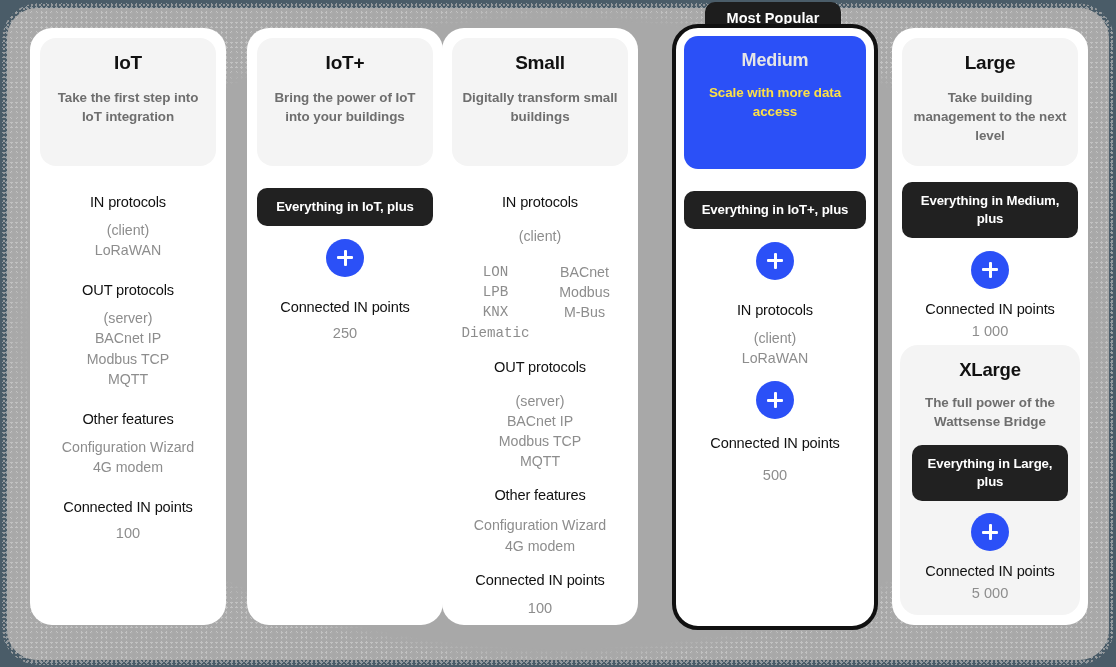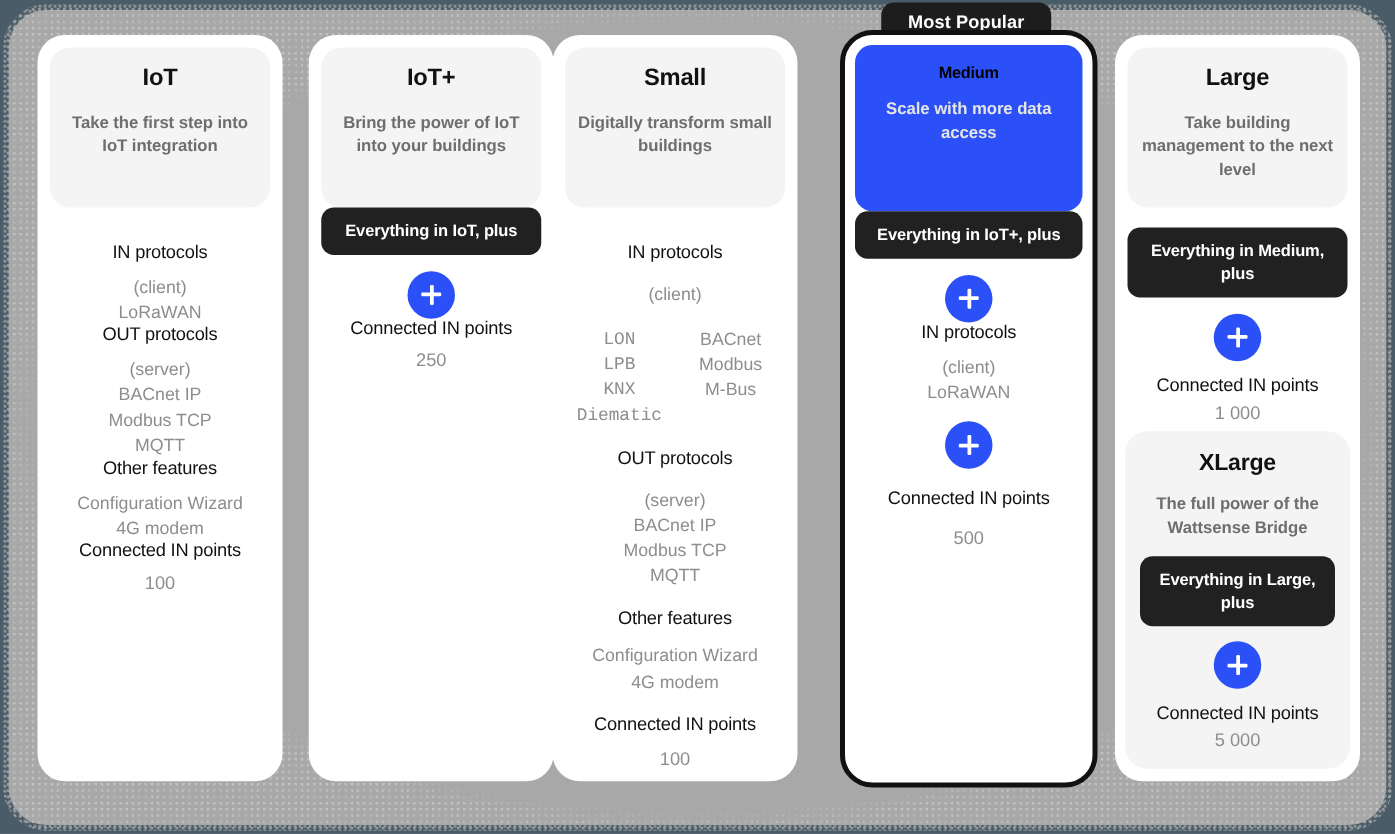--- a/index.html
+++ b/index.html
@@ -127,31 +127,31 @@
     height: 133px;
   }
 
   .plan-name {
     font-size: 19px;
     font-weight: bold;
     color: #111111;
     letter-spacing: -.2px;
     line-height: 1.2;
   }
-  .head.blue .plan-name { color: #000000; font-size: 13px; }
+  .head.blue .plan-name { color: #e5e5e5; font-size: 18px; }
 
   .plan-tag {
     margin-top: 13px;
     font-size: 13.4px;
     font-weight: bold;
     color: #6e6e6e;
     line-height: 1.42;
     letter-spacing: -.05px;
   }
-  .head.blue .plan-tag { color: #e5e5e5; margin-top: 11px; }
+  .head.blue .plan-tag { color: #fde047; margin-top: 11px; }
 
   
   .body { text-align: center; }
 
   .pill {
     margin: 0 auto;
     background: #212121;
     color: #ffffff;
     border-radius: 10px;
     font-size: 13.2px;
@@ -219,21 +219,21 @@
     padding: 14px 12px 14px 12px;
     text-align: center;
   }
   .nested .plan-name { font-size: 18.5px; }
   .nested .plan-tag { margin-top: 12px; }
   .nested .pill { margin-top: 14px; }
   .nested .plus { margin-top: 12px; }
 
   .mt-a { margin-top: 28px; }
   .mt-b { margin-top: 10px; }
-  .mt-c { }
+  .mt-c { margin-top: 22px; }
   .mt-d { margin-top: 16px; }
   .mt-e { margin-top: 12px; }
   .mt-f { margin-top: 6px; }
 </style>
 </head>
 <body>
 
 <div id="page">
 
   <div id="container"></div>

